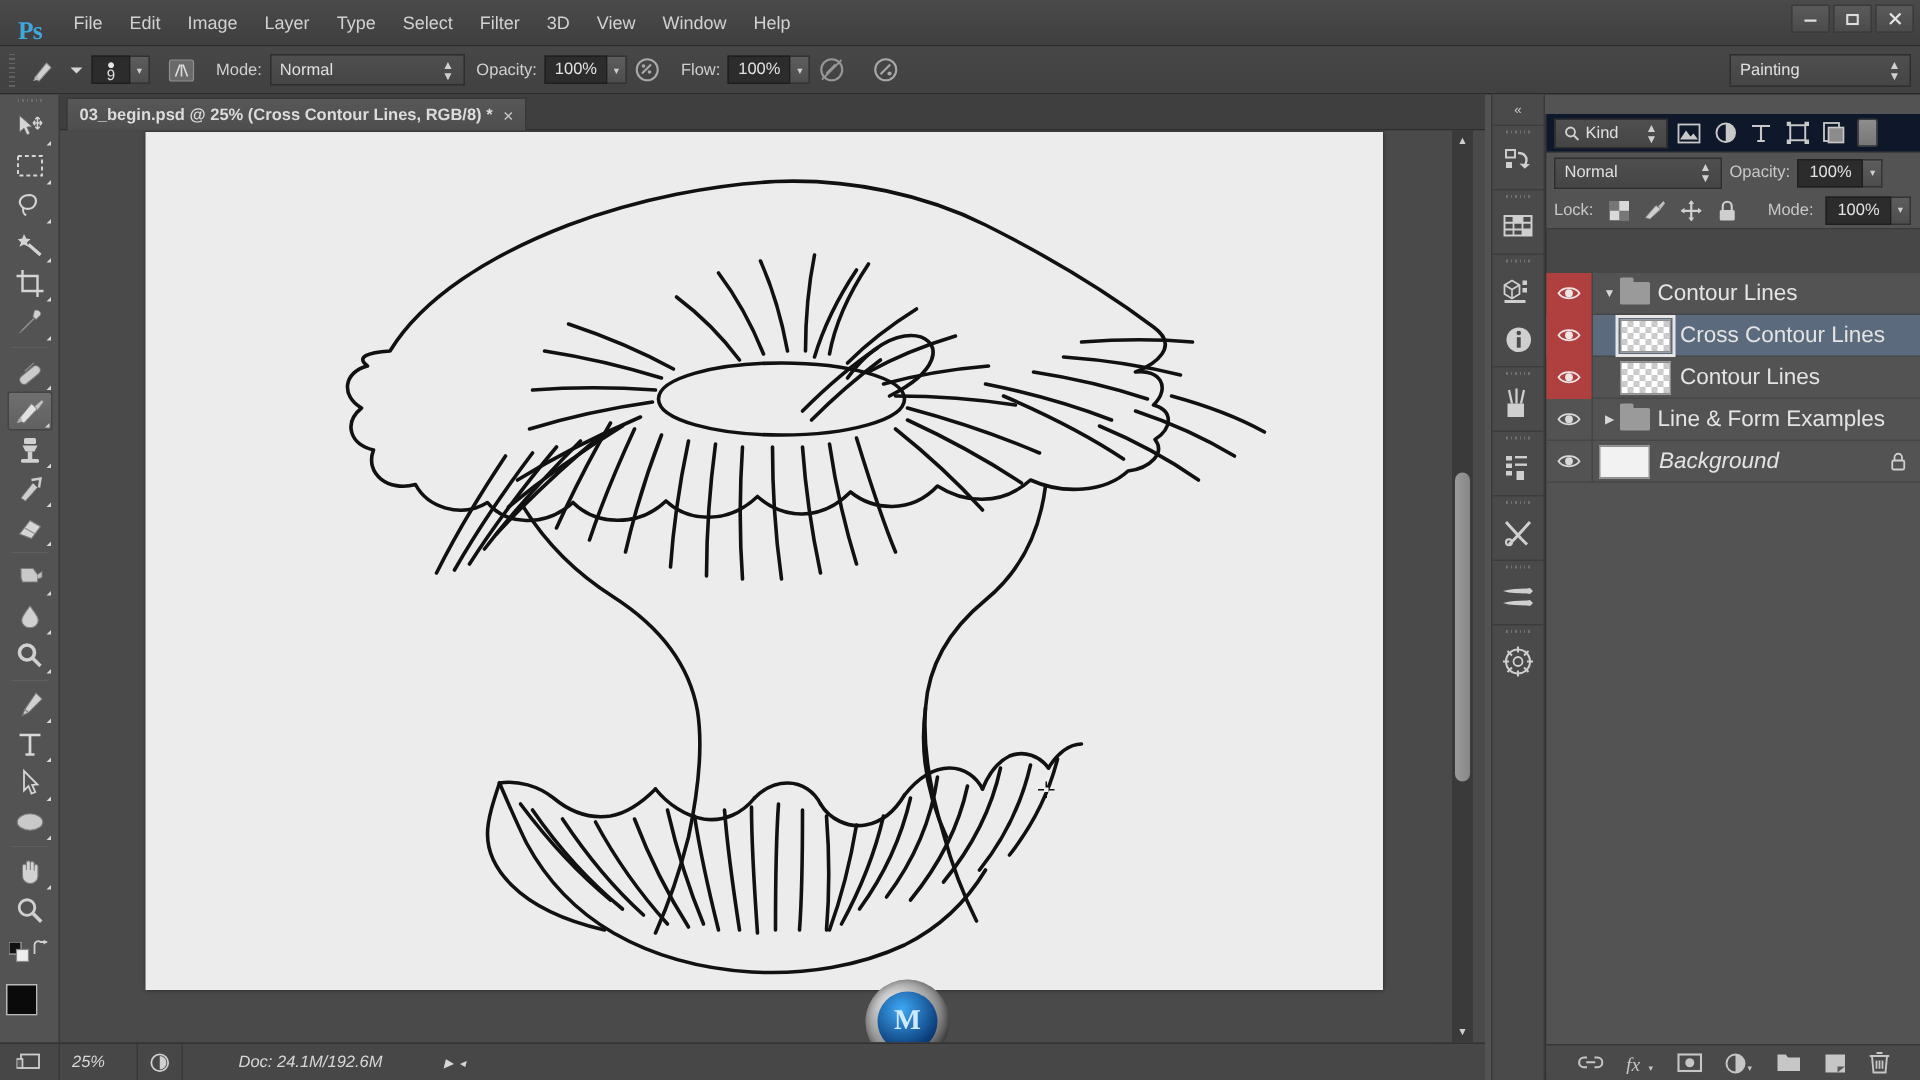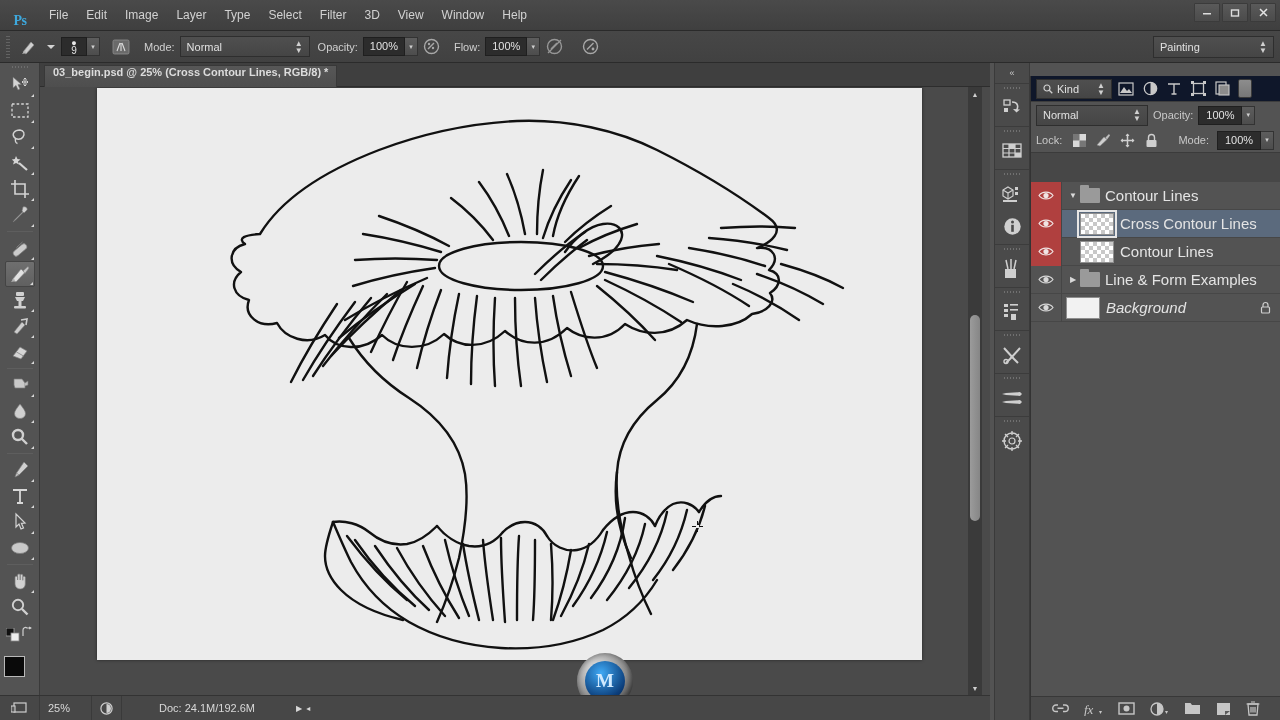--- a/index.html
+++ b/index.html
@@ -17,21 +17,21 @@
 
   
   #menubar {
     position: absolute; left: 0; top: 0; width: 1280px; height: 31px;
     background: linear-gradient(#4a4a4a, #3f3f3f);
     border-bottom: 1px solid #2a2a2a;
     display: flex; align-items: center;
   }
   #ps-logo {
     width: 40px; height: 31px; display: flex; align-items: center; justify-content: center;
-    font-weight: bold; font-size: 14px; color: #3ea8dd;
+    font-weight: bold; font-size: 17px; color: #3ea8dd;
     font-family: "Liberation Serif", serif;
     letter-spacing: -0.5px;
     margin-top: 12px;
   }
   .menu-item {
     padding: 0 9px; height: 31px; line-height: 31px; font-size: 12px; color: #d2d2d2;
     cursor: default;
   }
   #window-buttons { position: absolute; right: 4px; top: 3px; display: flex; gap: 2px; }
   .winbtn {
@@ -92,22 +92,22 @@
 
   
   #doctab-bar {
     position: absolute; left: 40px; top: 63px; width: 950px; height: 24px;
     background: #3f3f3f; border-bottom: 1px solid #2d2d2d;
   }
   #doctab {
     position: absolute; left: 4px; top: 2px; height: 22px;
     background: linear-gradient(#575757,#4e4e4e);
     border: 1px solid #383838; border-bottom: none;
-    display: flex; padding: 0 8px; gap: 18px;
-    font-size: 11px; color: #dcdcdc; font-weight: bold; flex-direction: column;
+    display: flex; align-items: center; padding: 0 8px; gap: 7px;
+    font-size: 11px; color: #dcdcdc; font-weight: bold;
   }
   #doctab .close-x { font-size: 12px; color: #c6c6c6; font-weight: normal; }
 
   
   #canvas-area {
     position: absolute; left: 40px; top: 87px; width: 950px; height: 608px;
     background: #4a4a4a; overflow: hidden;
   }
   #artboard {
     position: absolute; left: 57px; top: 1px; width: 825px; height: 572px;
@@ -157,21 +157,21 @@
   .sb-btn { position: absolute; display:flex; align-items:center; justify-content:center; color:#cfcfcf; font-size:7px; background:#3a3a3a;}
   #vscroll { left: 968px; top: 87px; width: 14px; height: 608px; }
   #hscroll { left: 40px; top: 695px; width: 928px; height: 14px; }
 
   
   #statusbar {
     position: absolute; left: 0; top: 695px; width: 990px; height: 25px;
     background: #474747; border-top: 1px solid #333;
     display: flex; align-items: center; font-size: 11px; color: #d8d8d8;
   }
-  .sb-cell { border-right: 1px solid #3a3a3a; height: 25px; display:flex; align-items:center; padding: 0 8px;}
+  .sb-cell { border-right: 1px solid #3a3a3a; height: 25px; display:flex; align-items:center; padding: 0 8px; font-style: italic;}
 
   
   #icon-dock {
     position: absolute; left: 994px; top: 63px; width: 36px; height: 657px;
     background: #4a4a4a; border-left: 1px solid #3a3a3a; border-right:1px solid #3a3a3a;
   }
   #dock-collapse { height: 20px; display:flex; align-items:center; justify-content:center; color:#c9c9c9; font-size:9px; }
   .dock-group { border-top: 1px solid #3c3c3c; padding-bottom: 2px; }
   .dock-grip { height: 8px;
     background-image: repeating-linear-gradient(to right, #707070 0 1px, transparent 1px 3px);

